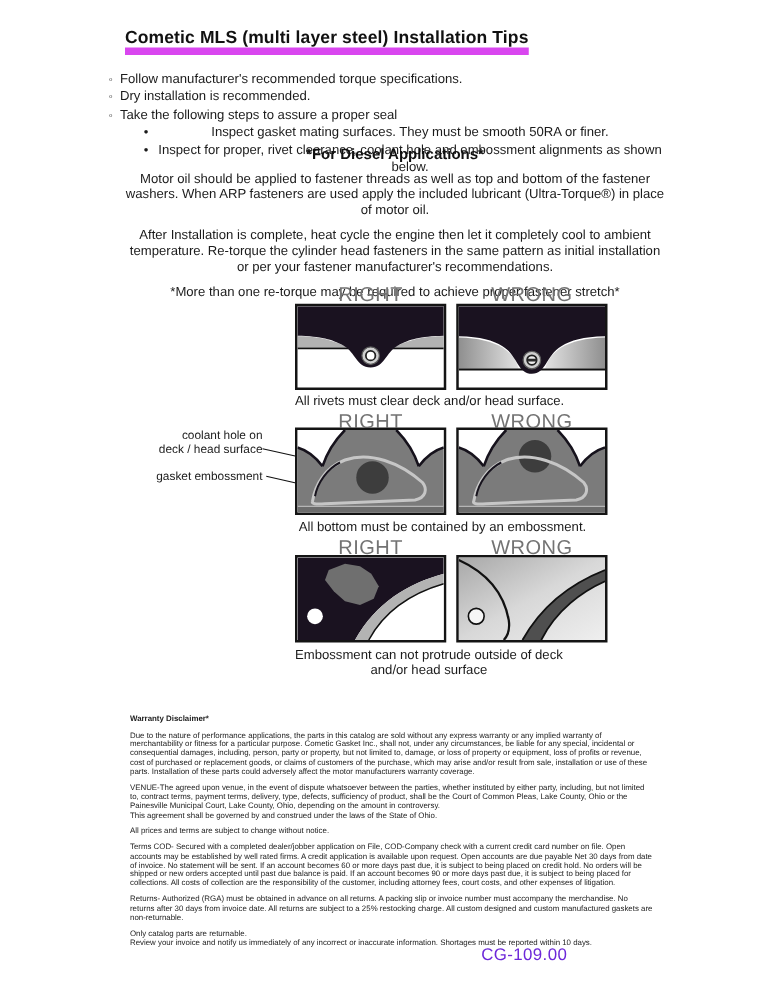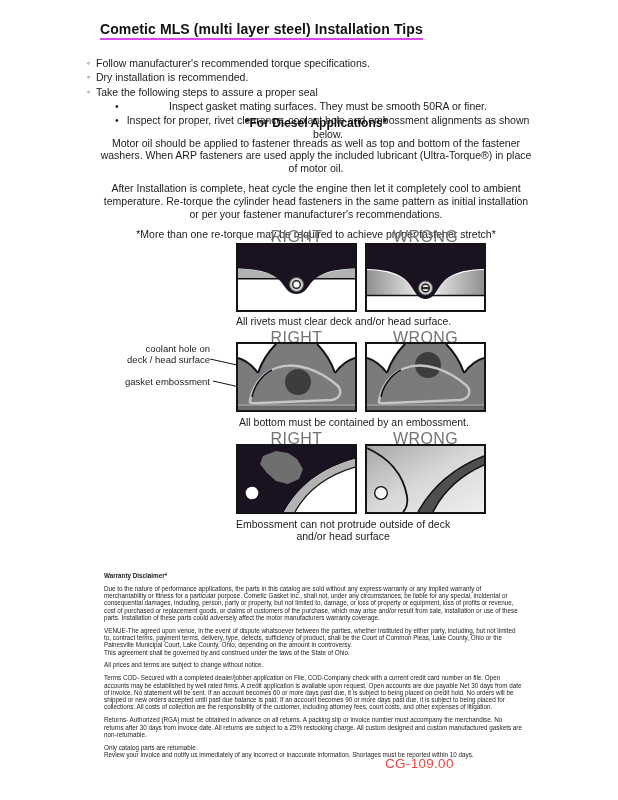--- a/index.html
+++ b/index.html
@@ -3,21 +3,21 @@
 <meta charset="utf-8">
 <style>
   * { margin:0; padding:0; box-sizing:border-box; }
   html,body { background:#fff; }
   .page {
     position:relative; width:618px; height:800px; background:#ffffff;
     font-family:"Liberation Sans", sans-serif; color:#1b1b1b; overflow:hidden;
   }
   .title {
     position:absolute; left:100px; top:21px; font-size:14px; font-weight:bold;
-    color:#111; border-bottom:2px solid #d946ef; padding-bottom:1px; letter-spacing:0.1px;
+    color:#111; border-bottom:6px solid #d946ef; padding-bottom:1px; letter-spacing:0.1px;
   }
   .tips { position:absolute; left:87px; top:44px; width:445px; font-size:10.5px; line-height:14.3px;margin-top:12px; }
   .tip-item { position:relative; padding-left:9px; }
   .tip-item::before { content:"\25E6"; position:absolute; left:0; top:0; font-size:9px; }
   .tip-sub { position:relative; margin-left:28px; padding-left:9px;text-align:center; }
   .tip-sub::before { content:"\2022"; position:absolute; left:0; top:0; }
   .diesel { position:absolute; left:100px; top:117px; width:432px; font-size:10.5px; line-height:12.6px;text-align:center; }
   .diesel-heading { font-size:12px; font-weight:bold; margin-bottom:7px; color:#111; }
   .diesel p { margin-bottom:8px; }
   .dg-label { position:absolute; width:121px; text-align:center; font-size:16px; letter-spacing:0.4px; color:#737373; }
@@ -25,21 +25,21 @@
   .dg-box svg { display:block; }
   .dg-caption { position:absolute; font-size:10.5px; line-height:12px; color:#1b1b1b; }
   .pre { white-space:pre-line; }
   .annotations { position:absolute; left:98px; top:344px; width:112px; text-align:right;
     font-size:9.5px; line-height:10.5px; color:#1b1b1b; }
   .annotation-2 { margin-top:12px; }
   .leader-svg { position:absolute; left:205px; top:353px; }
   .legal { position:absolute; left:104px; top:572px; width:418px; font-size:6.3px; line-height:7.3px; color:#222; }
   .legal-heading { font-weight:bold; margin-bottom:5.5px; }
   .legal p { margin-bottom:5.5px; }
-  .footer-code { position:absolute; left:385px; top:756px; font-size:13.5px; letter-spacing:0.3px; color:#ef4444; }
+  .footer-code { position:absolute; left:385px; top:756px; font-size:13.5px; letter-spacing:0.3px; color:#6d28d9; }
 </style>
 </head>
 <body>
 
 <div class="page">
 
   <div class="title">Cometic MLS (multi layer steel) Installation Tips</div>
 
   <div class="tips">
     <div class="tip-item">Follow manufacturer's recommended torque specifications.</div>

